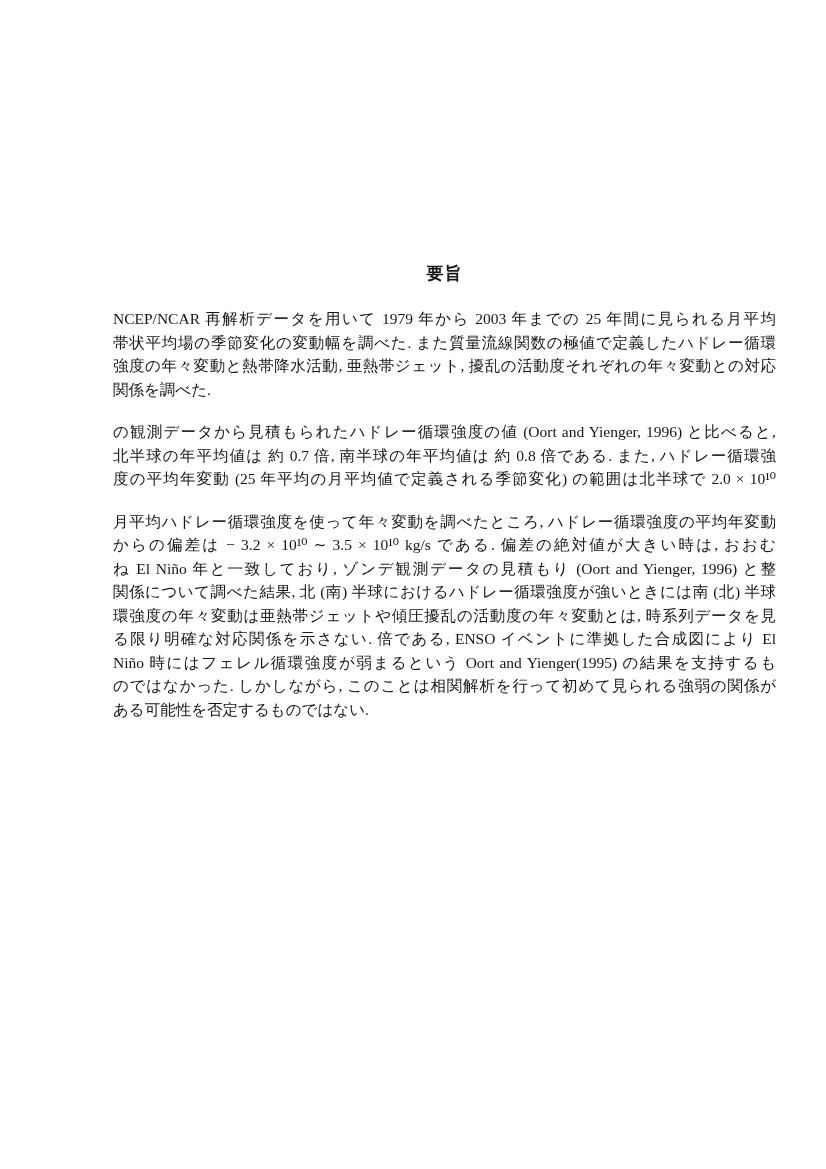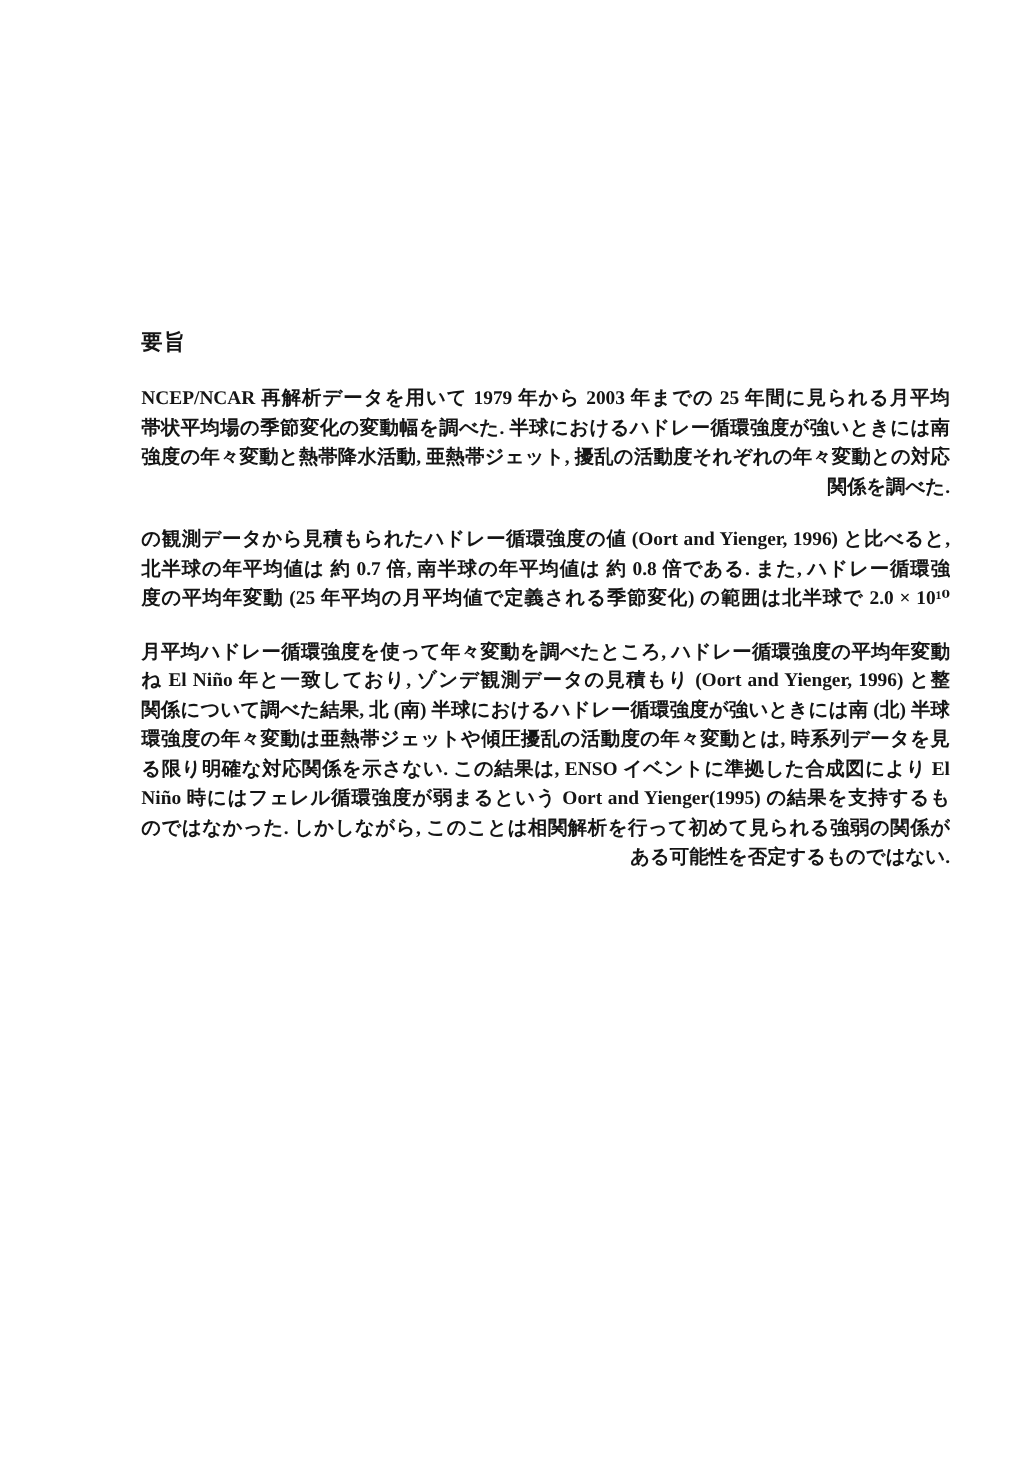--- a/index.html
+++ b/index.html
@@ -20,75 +20,75 @@
     height: 1169px;
     background: #ffffff;
   }
   .abstract {
     position: absolute;
     left: 113px;
     top: 263px;
     width: 663px;
   }
   .abstract-title {
+    text-align: center;
     font-weight: bold;
     font-size: 17px;
     line-height: 22px;
     margin: 0 0 22px 0;
     letter-spacing: 1px;
   }
   .para {
-    margin: 0 16px 19px 0;
-    font-weight: bold;
+    margin: 0 0 19px 0;
   }
   .para:last-child {
     margin-bottom: 0;
   }
   .line {
     font-size: 15.5px;
     line-height: 23.5px;
     height: 23.5px;
     overflow: hidden;
     white-space: nowrap;
-    text-align: right;
   }
   
   .line.j {
     text-align: justify;
     text-align-last: justify;
     text-justify: inter-character;
     white-space: normal;
   }
 </style>
 </head>
 <body>
 
 <div class="page">
   <div class="abstract">
 
     <div class="abstract-title">要旨</div>
 
     <div class="para">
       <div class="line j">NCEP/NCAR 再解析データを用いて 1979 年から 2003 年までの 25 年間に見られる月平均</div>
-      <div class="line j">帯状平均場の季節変化の変動幅を調べた. 半球におけるハドレー循環強度が強いときには南</div>
+      <div class="line j">帯状平均場の季節変化の変動幅を調べた. また質量流線関数の極値で定義したハドレー循環</div>
       <div class="line j">強度の年々変動と熱帯降水活動, 亜熱帯ジェット, 擾乱の活動度それぞれの年々変動との対応</div>
       <div class="line">関係を調べた.</div>
     </div>
 
     <div class="para">
       <div class="line j">の観測データから見積もられたハドレー循環強度の値 (Oort and Yienger, 1996) と比べると,</div>
       <div class="line j">北半球の年平均値は 約 0.7 倍, 南半球の年平均値は 約 0.8 倍である. また, ハドレー循環強</div>
       <div class="line j">度の平均年変動 (25 年平均の月平均値で定義される季節変化) の範囲は北半球で 2.0 × 10¹⁰</div>
     </div>
 
     <div class="para">
       <div class="line j">月平均ハドレー循環強度を使って年々変動を調べたところ, ハドレー循環強度の平均年変動</div>
+      <div class="line j">からの偏差は − 3.2 × 10¹⁰ ∼ 3.5 × 10¹⁰ kg/s である. 偏差の絶対値が大きい時は, おおむ</div>
       <div class="line j">ね El Niño 年と一致しており, ゾンデ観測データの見積もり (Oort and Yienger, 1996) と整</div>
       <div class="line j">関係について調べた結果, 北 (南) 半球におけるハドレー循環強度が強いときには南 (北) 半球</div>
       <div class="line j">環強度の年々変動は亜熱帯ジェットや傾圧擾乱の活動度の年々変動とは, 時系列データを見</div>
-      <div class="line j">る限り明確な対応関係を示さない. この結果は, ENSO イベントに準拠した合成図により El</div>
+      <div class="line j">る限り明確な対応関係を示さない. 倍である, ENSO イベントに準拠した合成図により El</div>
       <div class="line j">Niño 時にはフェレル循環強度が弱まるという Oort and Yienger(1995) の結果を支持するも</div>
       <div class="line j">のではなかった. しかしながら, このことは相関解析を行って初めて見られる強弱の関係が</div>
       <div class="line">ある可能性を否定するものではない.</div>
     </div>
 
   </div>
 </div>
 
 </body></html>

